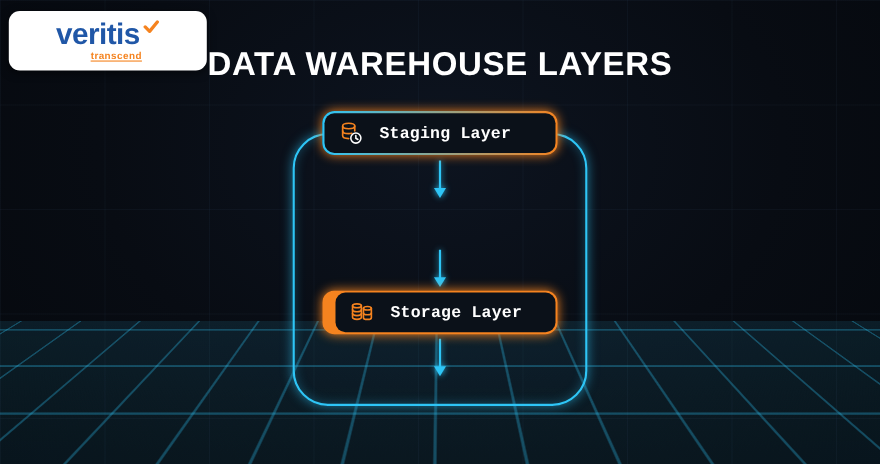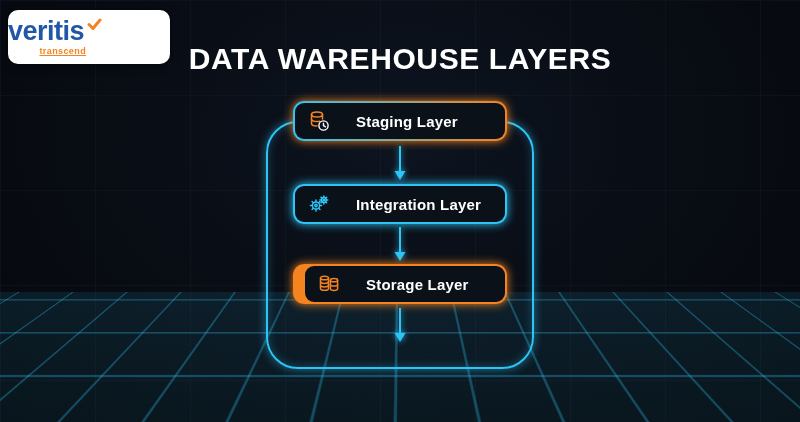--- a/index.html
+++ b/index.html
@@ -21,23 +21,23 @@
     position:absolute;left:-45%;width:190%;top:292px;height:520px;z-index:0;
     background-image:
       linear-gradient(to bottom, rgba(46,197,246,.10), rgba(46,197,246,.02) 60%),
       repeating-linear-gradient(90deg, rgba(46,197,246,.30) 0 2px, transparent 2px 54px),
       repeating-linear-gradient(0deg, rgba(46,197,246,.30) 0 2px, transparent 2px 46px);
     transform-origin:50% 0;
     transform:perspective(320px) rotateX(54deg);
   }
   
   .logo{
-    position:absolute;left:8px;top:10px;width:162px;height:54px;z-index:6;
+    position:absolute;left:8px;top:10px;width:180px;height:54px;z-index:6;
     background:var(--logo-bg,#ffffff);border-radius:10px;
-    display:flex;align-items:center;
+    display:flex;align-items:center;justify-content:center;
     box-shadow:0 2px 8px rgba(0,0,0,.5);
   }
   .logo-row{display:flex;align-items:flex-start;gap:3px;}
   .brand{color:var(--logo-blue,#2057a7);font-size:27px;font-weight:700;line-height:1;letter-spacing:-.5px;}
   .check-icon{margin-top:0px;}
   .tagline{color:var(--orange,#f5831f);font-size:9px;font-weight:700;text-align:right;padding-right:16px;margin-top:1px;letter-spacing:.4px;text-decoration:underline;}
   
   .title{
     position:absolute;top:26px;left:0;right:0;margin:16px;z-index:6;text-align:center;
     color:#fff;font-size:30px;font-weight:800;letter-spacing:.6px;
@@ -49,22 +49,22 @@
     box-shadow:0 0 10px rgba(46,197,246,.55), inset 0 0 10px rgba(46,197,246,.30);
   }
   
   .neon{
     position:absolute;left:293px;width:214px;height:40px;z-index:4;
     border-radius:11px;padding:2px;box-sizing:border-box;
     background:linear-gradient(90deg,var(--c1,#2ec5f6),var(--c2,#f5831f));
     box-shadow:0 0 10px var(--glow,#f5831f);
   }
   .inner{
-    display:flex;align-items:center;gap:25px;height:100%;
-    border-radius:9px;background:#0b1119;padding:0 12px;box-sizing:border-box;
+    display:flex;align-items:center;gap:14px;height:100%;
+    border-radius:9px;background:#0b1119;padding:0 12px;box-sizing:border-box;font-family:Liberation Mono, monospace;
   }
   .label{color:#fff;font-size:15px;font-weight:700;letter-spacing:.2px;white-space:nowrap;}
   
   .arrow{position:absolute;left:392px;z-index:3;filter:drop-shadow(0 0 3px rgba(46,197,246,.9));}
   .arrow line{stroke:var(--cyan,#2ec5f6);}
   .arrow polygon{fill:var(--cyan,#2ec5f6);}
   
   .st-o{stroke:var(--orange,#f5831f);fill:none;stroke-width:1.5;stroke-linecap:round;stroke-linejoin:round;}
   .st-c{stroke:var(--cyan,#2ec5f6);fill:none;stroke-width:1.5;stroke-linecap:round;stroke-linejoin:round;}
   .st-w{stroke:#ffffff;fill:none;stroke-width:1.4;stroke-linecap:round;stroke-linejoin:round;}
@@ -114,33 +114,20 @@
         <path class="st-o" d="M4.5 5.5 V14.5 C4.5 16 7 17 10 17"></path>
         <path class="st-o" d="M15.5 5.5 V10"></path>
         <path class="st-o" d="M4.5 10 C4.5 11.5 7 12.5 10 12.5 C11 12.5 12 12.4 12.8 12.2"></path>
         <circle class="st-w fill-dark" cx="16.5" cy="16.5" r="4.6"></circle>
         <path class="st-w" d="M16.5 14.2 V16.7 L18.4 17.8"></path>
       </svg>
       <span class="label">Staging Layer</span>
     </div>
   </div>
 
-  <div class="neon" style="top: 184px; --c1: #2ec5f6; --c2: #2ec5f6; --glow: #2ec5f6;">
-    <div class="inner">
-      <svg width="24" height="24" viewBox="0 0 24 24">
-        <circle class="st-c" cx="9" cy="13.5" r="3.6"></circle>
-        <circle class="st-c" cx="9" cy="13.5" r="1.2"></circle>
-        <path class="st-c" d="M12.9 13.5 H14.6 M11.76 16.26 L12.96 17.46 M9 17.4 V19.1 M6.24 16.26 L5.04 17.46 M5.1 13.5 H3.4 M6.24 10.74 L5.04 9.54 M9 9.6 V7.9 M11.76 10.74 L12.96 9.54"></path>
-        <circle class="st-c" cx="16.8" cy="8" r="2.4"></circle>
-        <circle class="st-c" cx="16.8" cy="8" r="0.8"></circle>
-        <path class="st-c" d="M19.4 8 H20.8 M18.64 9.84 L19.63 10.83 M16.8 10.6 V12 M14.96 9.84 L13.97 10.83 M14.2 8 H12.8 M14.96 6.16 L13.97 5.17 M16.8 5.4 V4 M18.64 6.16 L19.63 5.17"></path>
-      </svg>
-      <span class="label">Integration Layer</span>
-    </div>
-  </div>
 
   <div class="neon" style="top: 264px; padding-left: 12px; --c1: #f5831f; --c2: #f5831f; --glow: #f5831f;">
     <div class="inner">
       <svg width="24" height="24" viewBox="0 0 24 24">
         <ellipse class="st-o" cx="7.5" cy="6" rx="4" ry="1.8"></ellipse>
         <path class="st-o" d="M3.5 6 V16.5 C3.5 17.5 5.3 18.3 7.5 18.3 C9.7 18.3 11.5 17.5 11.5 16.5 V6"></path>
         <path class="st-o" d="M3.5 9.6 C3.5 10.6 5.3 11.4 7.5 11.4 C9.7 11.4 11.5 10.6 11.5 9.6"></path>
         <path class="st-o" d="M3.5 13.1 C3.5 14.1 5.3 14.9 7.5 14.9 C9.7 14.9 11.5 14.1 11.5 13.1"></path>
         <ellipse class="st-o fill-dark" cx="17" cy="8.2" rx="3.6" ry="1.6"></ellipse>
         <path class="st-o" d="M13.4 8.2 V16.8 C13.4 17.7 15 18.4 17 18.4 C19 18.4 20.6 17.7 20.6 16.8 V8.2"></path>

